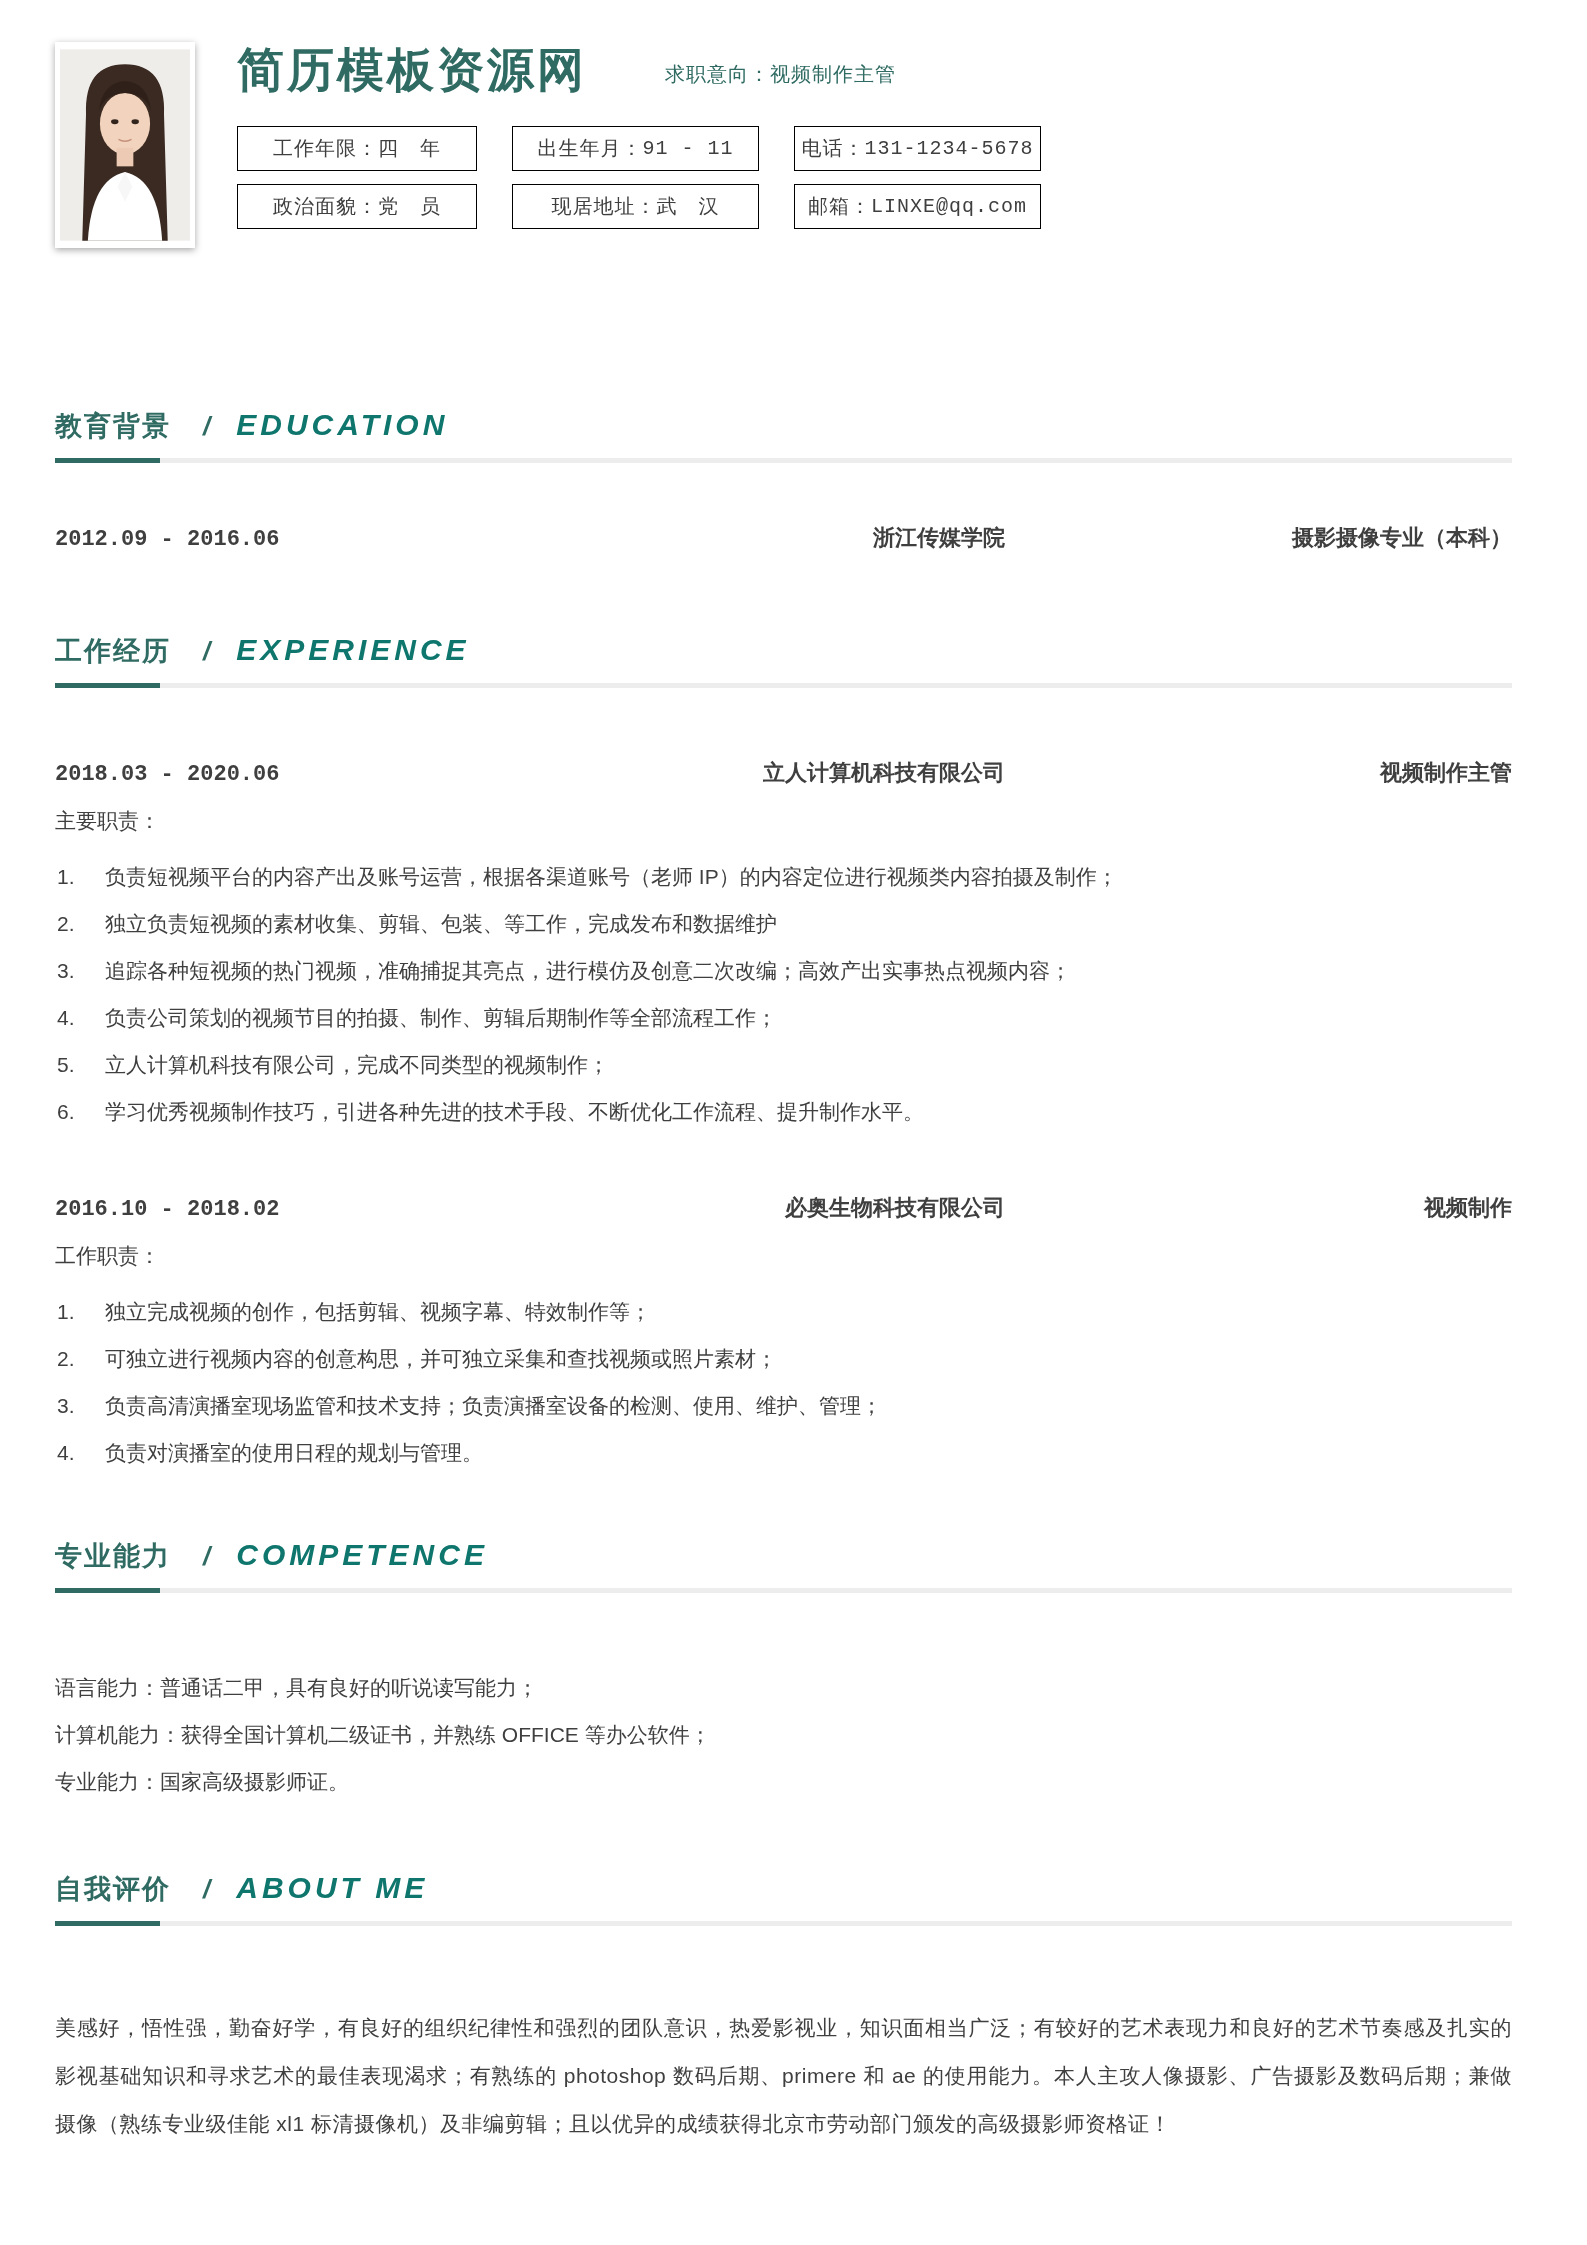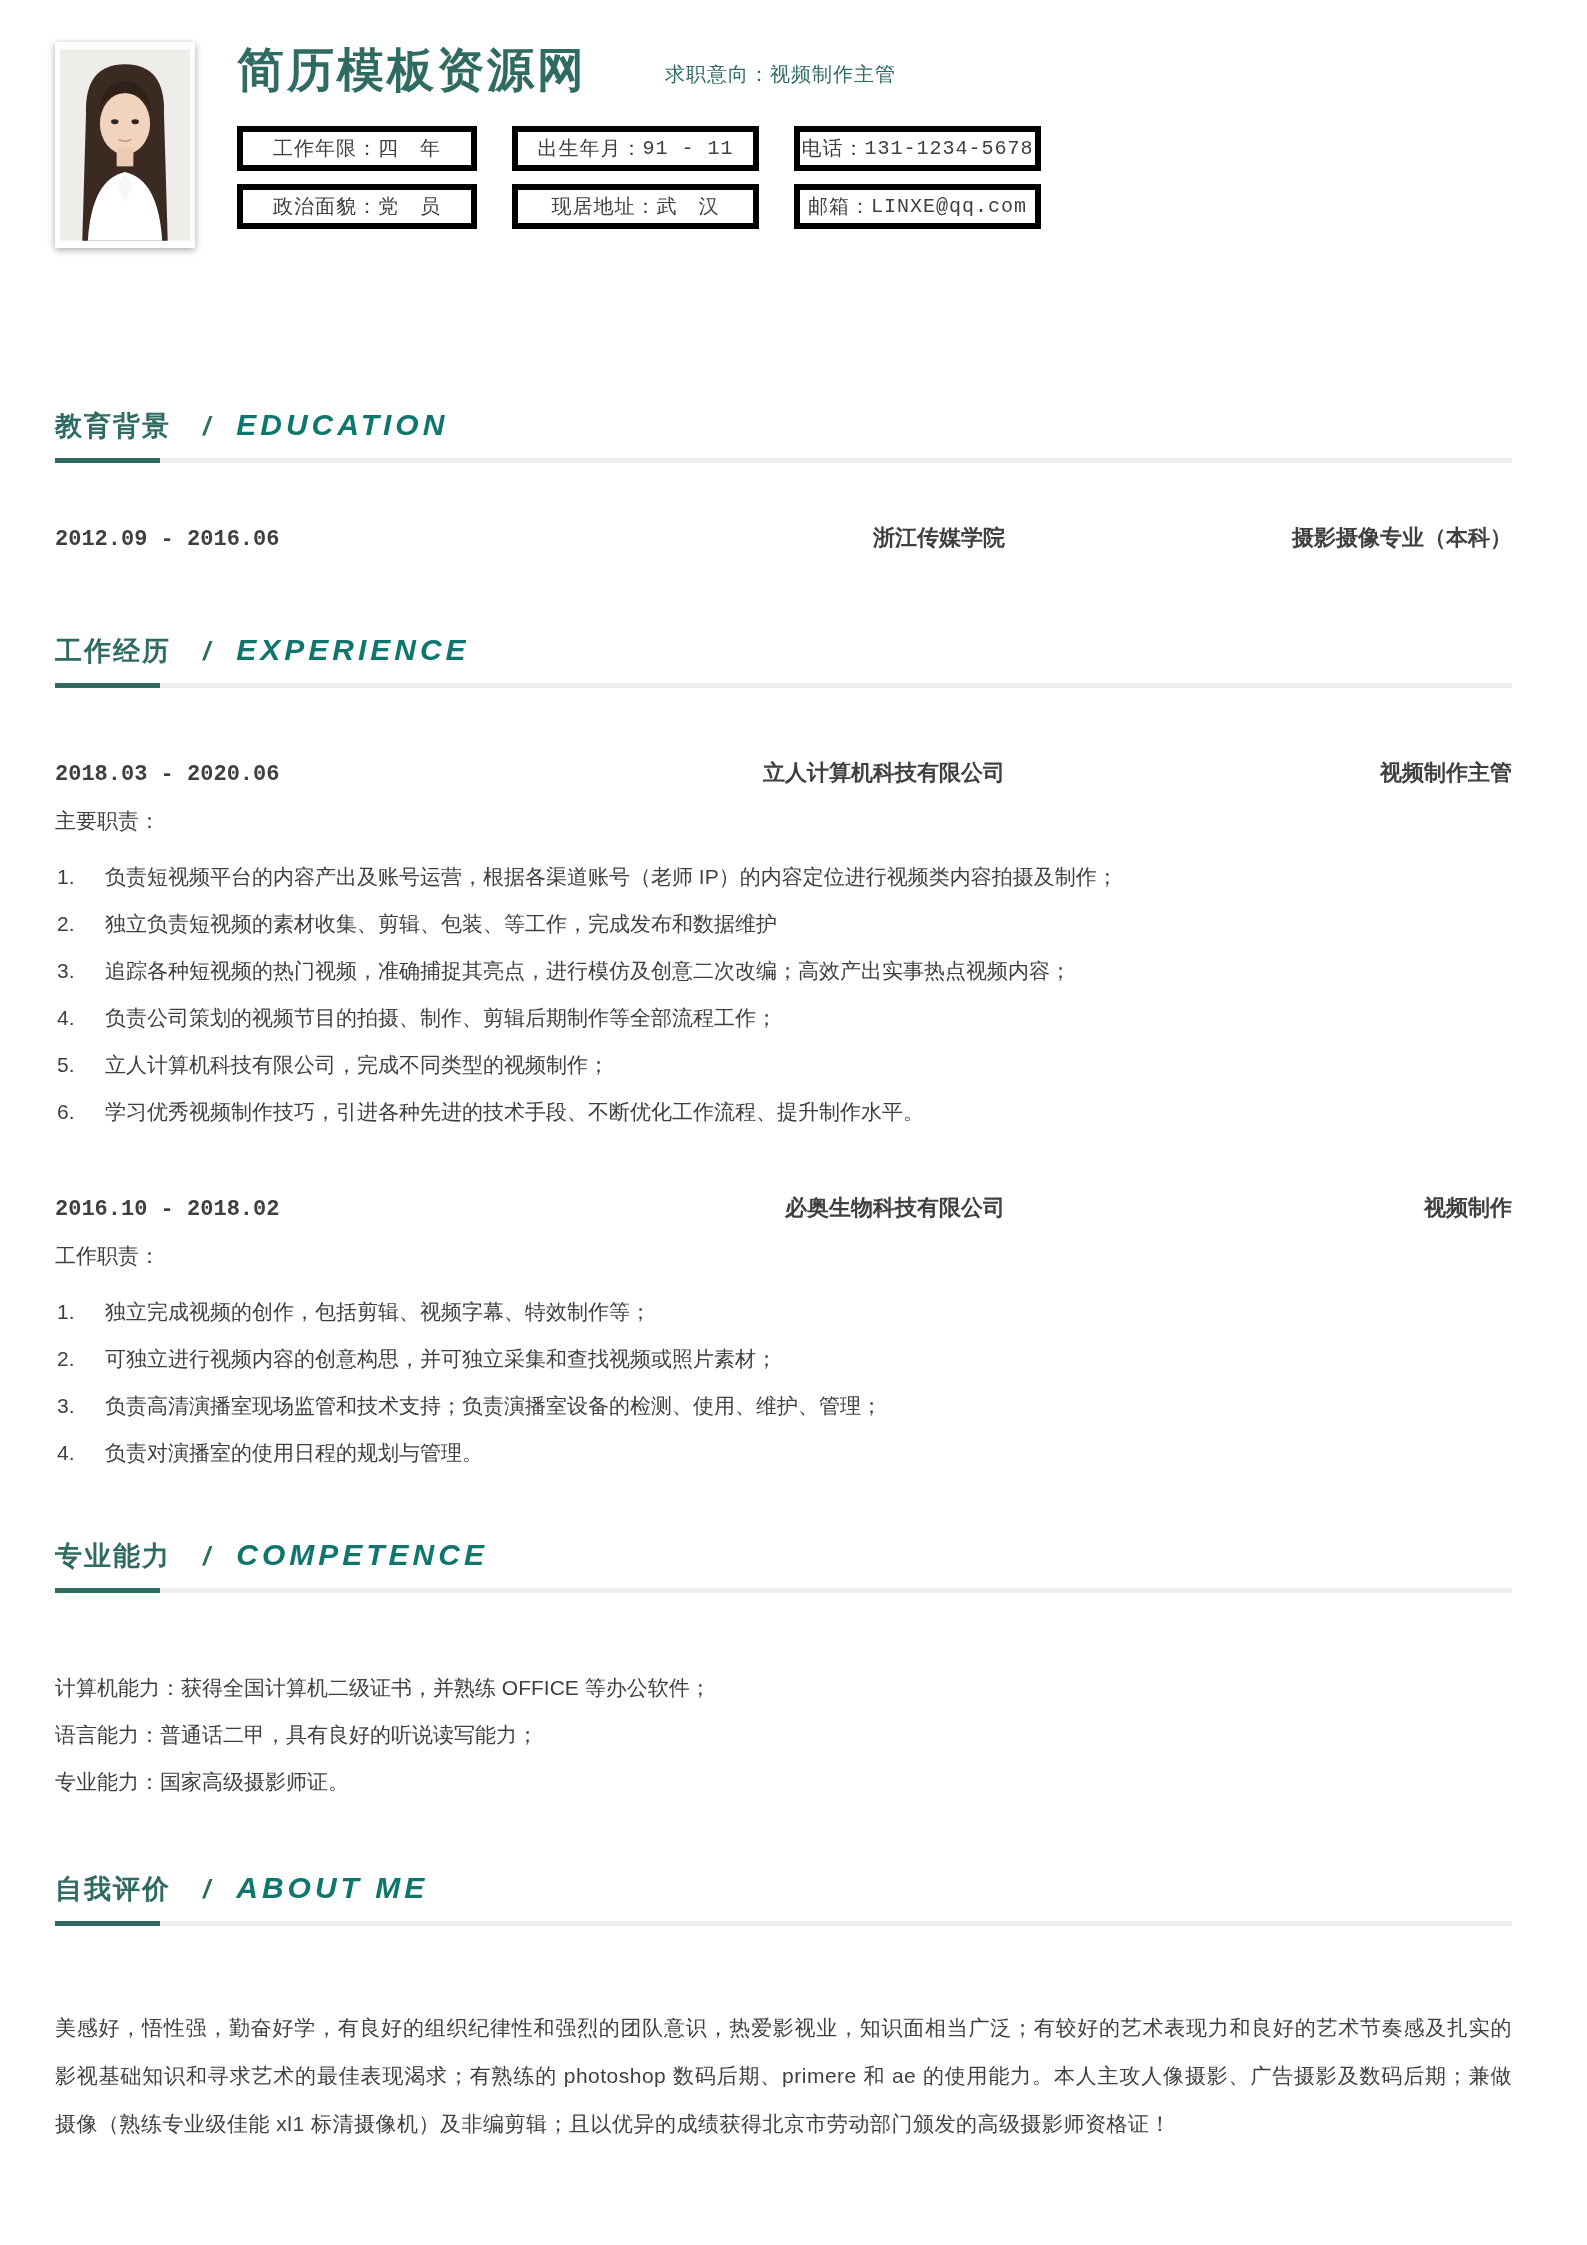--- a/index.html
+++ b/index.html
@@ -24,21 +24,21 @@
     font-size:47px; font-weight:bold; color:#2F6B62; letter-spacing:3px;
     line-height:56px; white-space:nowrap;
   }
   .intent { font-size:20px; color:#2F6B62; white-space:nowrap; letter-spacing:1px; }
   .info-grid {
     margin-top:24px; display:grid;
     grid-template-columns:240px 247px 247px;
     column-gap:35px; row-gap:13px;
   }
   .info-box {
-    height:45px; border:6px solid #000000; background:#fff;
+    height:45px; border:1px solid #000000; background:#fff;
     display:flex; align-items:center; justify-content:center;
     font-size:20px; letter-spacing:1px; white-space:nowrap;
   }
 
   
   .section { margin-left:55px; margin-right:75px; }
   .sec-head { display:flex; align-items:baseline; }
   .sec-cn { font-size:27px; font-weight:bold; color:#2F6B62; letter-spacing:2px; }
   .sec-slash { font-size:26px; font-weight:bold; font-style:italic; color:#2F6B62; margin:0 26px 0 32px; }
   .sec-en { font-size:30px; font-weight:bold; font-style:italic; color:#0f766e; letter-spacing:4px; }
@@ -196,22 +196,22 @@
   <section class="section sec-competence">
     <div class="sec-head">
       <span class="sec-cn">专业能力</span>
       <span class="sec-slash">/</span>
       <span class="sec-en">COMPETENCE</span>
     </div>
     <div class="sec-line">
         <span class="accent"></span>
       </div>
     <div class="competence-lines">
+      <p>语言能力：普通话二甲，具有良好的听说读写能力；</p>
       <p>计算机能力：获得全国计算机二级证书，并熟练 OFFICE 等办公软件；</p>
-      <p>语言能力：普通话二甲，具有良好的听说读写能力；</p>
       <p>专业能力：国家高级摄影师证。</p>
     </div>
   </section>
 
   <section class="section sec-about">
     <div class="sec-head">
       <span class="sec-cn">自我评价</span>
       <span class="sec-slash">/</span>
       <span class="sec-en">ABOUT ME</span>
     </div>

